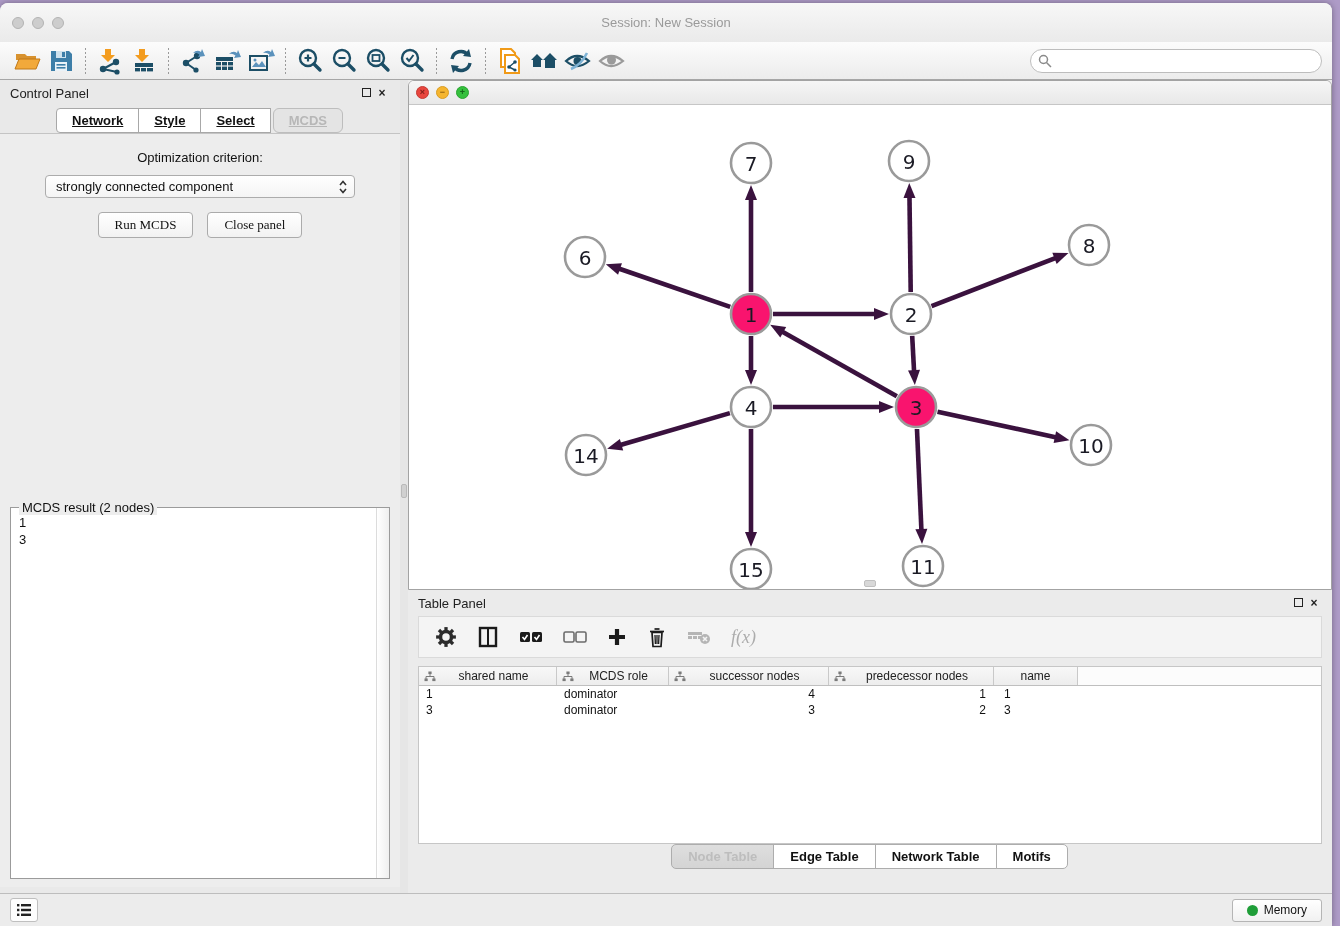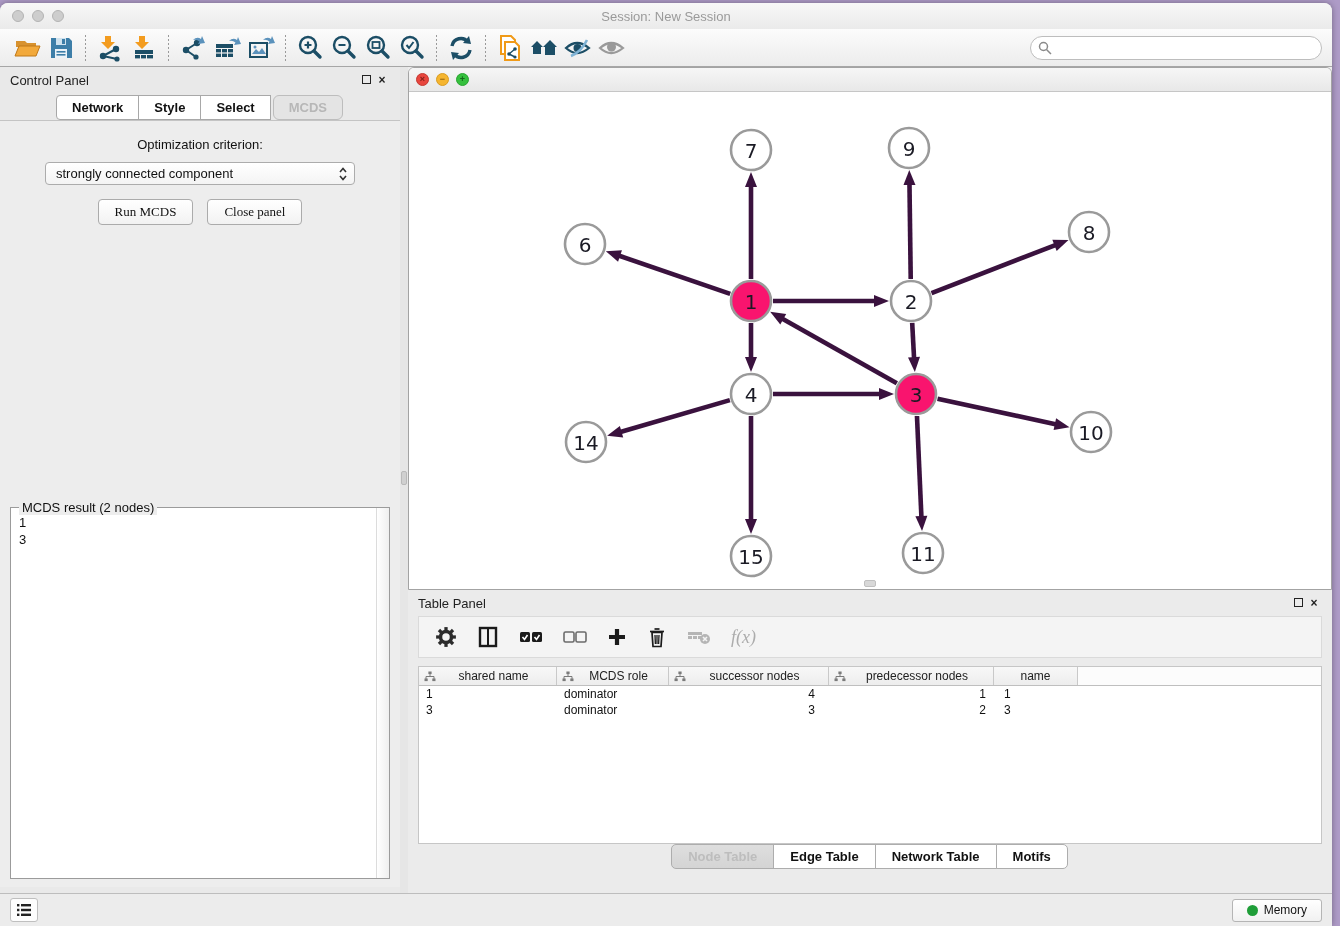--- a/index.html
+++ b/index.html
@@ -3,21 +3,21 @@
 <meta charset="utf-8">
 <style>
   * { margin:0; padding:0; box-sizing:border-box; }
   html,body { width:1340px; height:926px; font-family:"Liberation Sans",sans-serif; }
   .desktop { position:relative; width:1340px; height:926px; background:#AE9BC7; overflow:hidden; }
   .window { position:absolute; left:0; top:3px; width:1332px; height:923px; background:#ECECEC;
             border-radius:8px 8px 0 0; overflow:hidden; display:flex; flex-direction:column;
             box-shadow:0 0 6px rgba(0,0,0,.35); }
 
   
-  .titlebar { height:26px; background:linear-gradient(#F7F7F7,#EAEAEA); display:flex; align-items:center;
+  .titlebar { height:39px; background:linear-gradient(#F7F7F7,#EAEAEA); display:flex; align-items:center;
               position:relative; flex:0 0 auto; }
   .tl-group { display:flex; gap:8px; padding-left:12px; }
   .tl { width:12px; height:12px; border-radius:50%; background:#CDCDCD; border:1px solid #B3B3B3; }
   .title-text { position:absolute; left:0; right:0; text-align:center; color:#9A9A9A; font-size:13px; }
 
   
   .toolbar { height:38px; background:linear-gradient(#FCFCFC,#ECECEC); border-bottom:1px solid #A6A6A6;
              display:flex; align-items:center; padding:0 10px; flex:0 0 auto; }
   .tb-icon { width:34px; height:30px; display:flex; align-items:center; justify-content:center; cursor:default; }
   .tb-sep { width:1px; height:26px; margin:0 7px; background-image:linear-gradient(#9a9a9a 40%, transparent 40%);
@@ -32,21 +32,21 @@
   .main { flex:1; display:flex; min-height:0; }
 
   
   .cpanel { width:400px; background:#E9E9E9; display:flex; flex-direction:column; }
   .panel-head { height:26px; display:flex; align-items:center; padding:0 10px; font-size:13px; color:#222; }
   .panel-head .ph-title { flex:1; }
   .ph-btn { width:16px; text-align:center; font-size:12px; color:#222; font-weight:bold; cursor:default; }
   .ph-sq { display:inline-block; width:9px; height:9px; border:1.5px solid #222; }
   .cp-tabs { display:flex; justify-content:center; margin-top:2px; }
   .cp-tab { padding:4px 15px; font-size:13px; font-weight:600; color:#111; background:#fff;
-            border:1px solid #A8A8A8; margin-left:-1px; }
+            border:1px solid #A8A8A8; margin-left:-1px;text-decoration:underline; }
   .cp-tab:first-child { border-radius:4px 0 0 4px; }
   .cp-tab.disabled-active { background:#E4E4E4; color:#B7B7B7; border-color:#BDBDBD; border-radius:6px; margin-left:2px; }
   .cp-body { flex:1; margin:0 0 6px 0; border-top:1px solid #C4C4C4; background:#EDEDED; padding-top:16px;
              display:flex; flex-direction:column; }
   .opt-label { text-align:center; font-size:13px; color:#111; margin-bottom:10px; }
   .dropdown { margin:0 45px; height:23px; background:linear-gradient(#FFF,#F4F4F4); border:1px solid #ACACAC;
               border-radius:4px; display:flex; align-items:center; padding:0 6px 0 10px; font-size:13px; color:#111; }
   .dropdown .dd-label { flex:1; }
   .btn-row { display:flex; justify-content:center; gap:14px; margin-top:14px; }
   .btn { background:linear-gradient(#FFF,#F2F2F2); border:1px solid #ABABAB; border-radius:4px;

